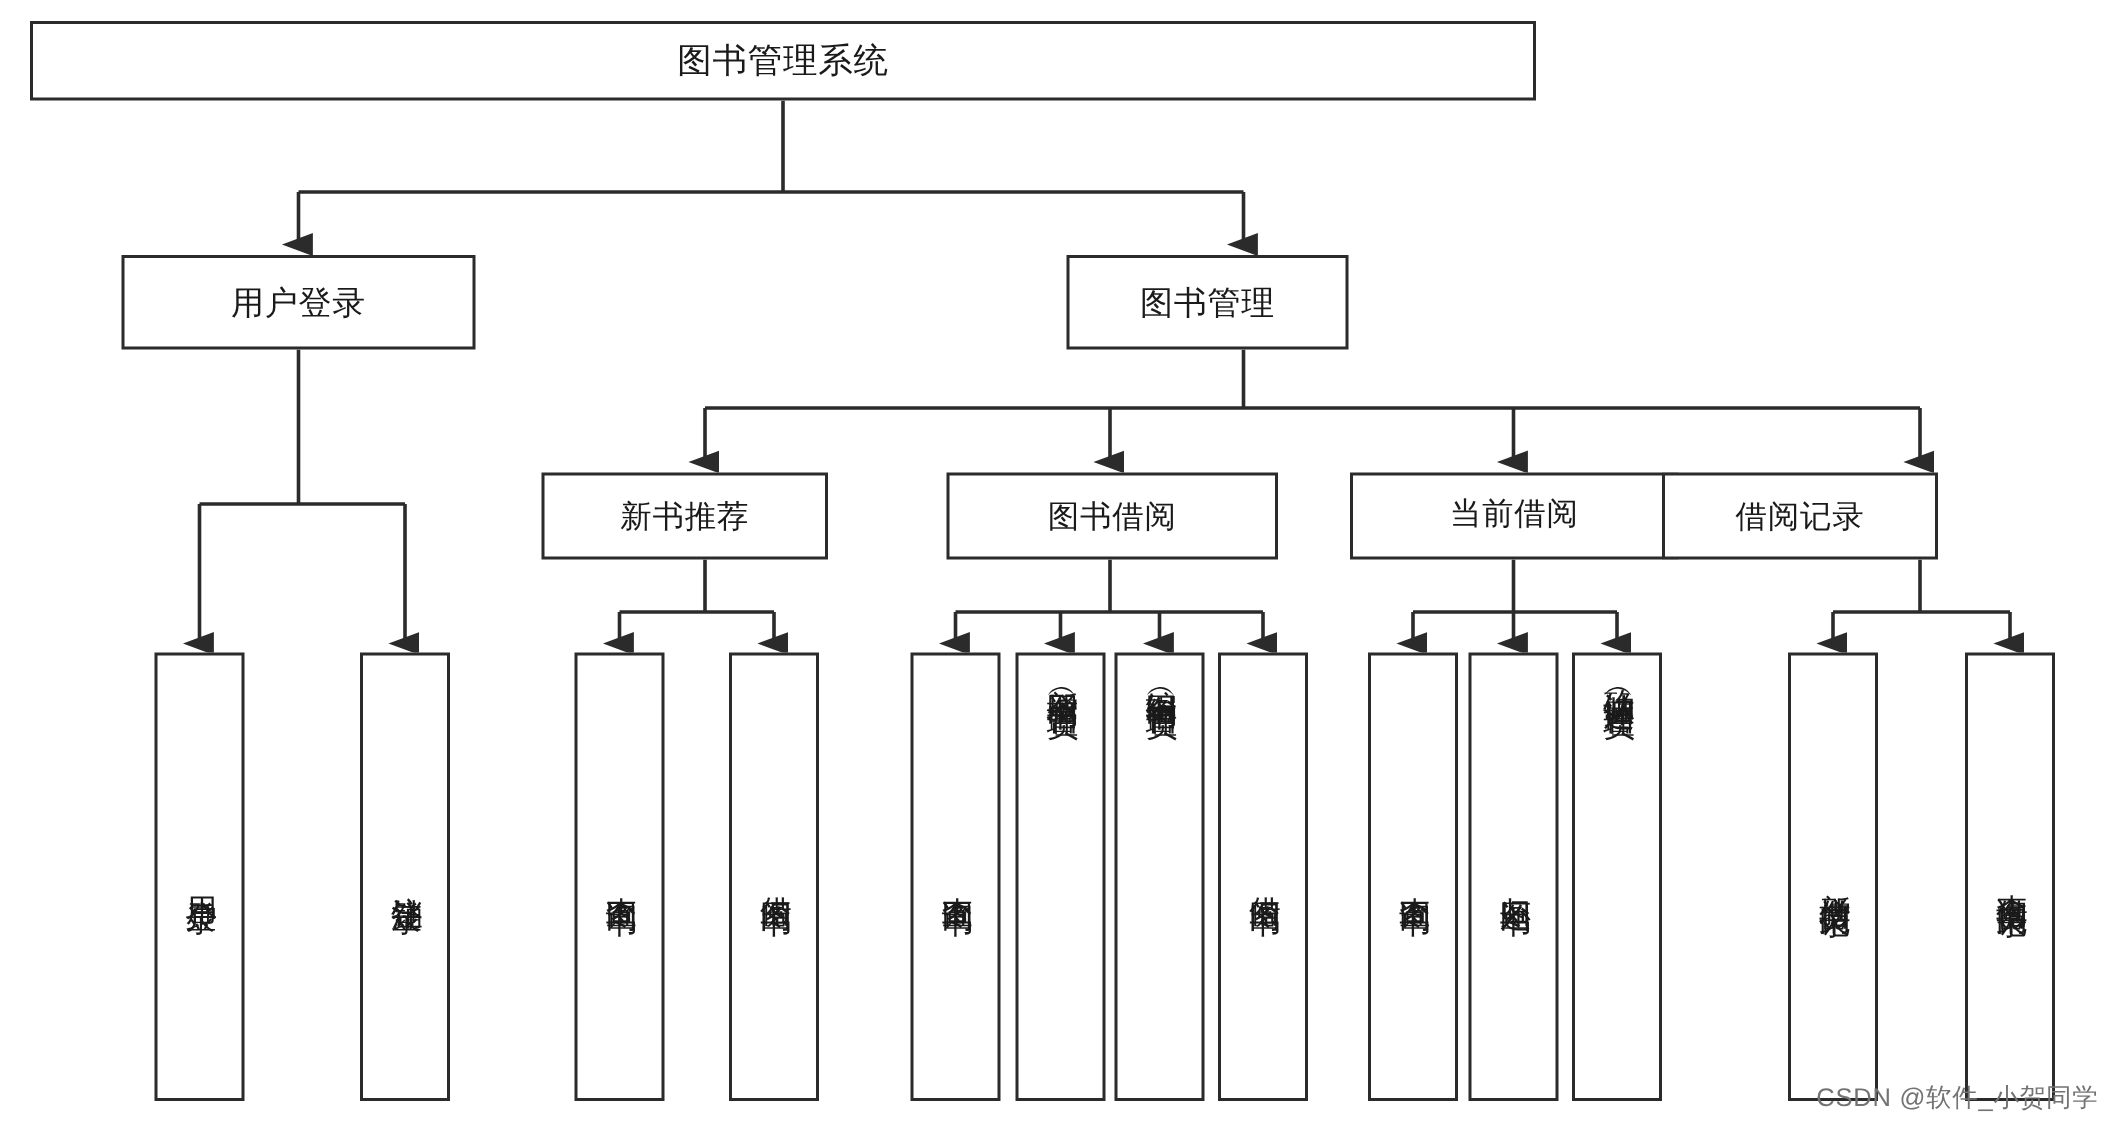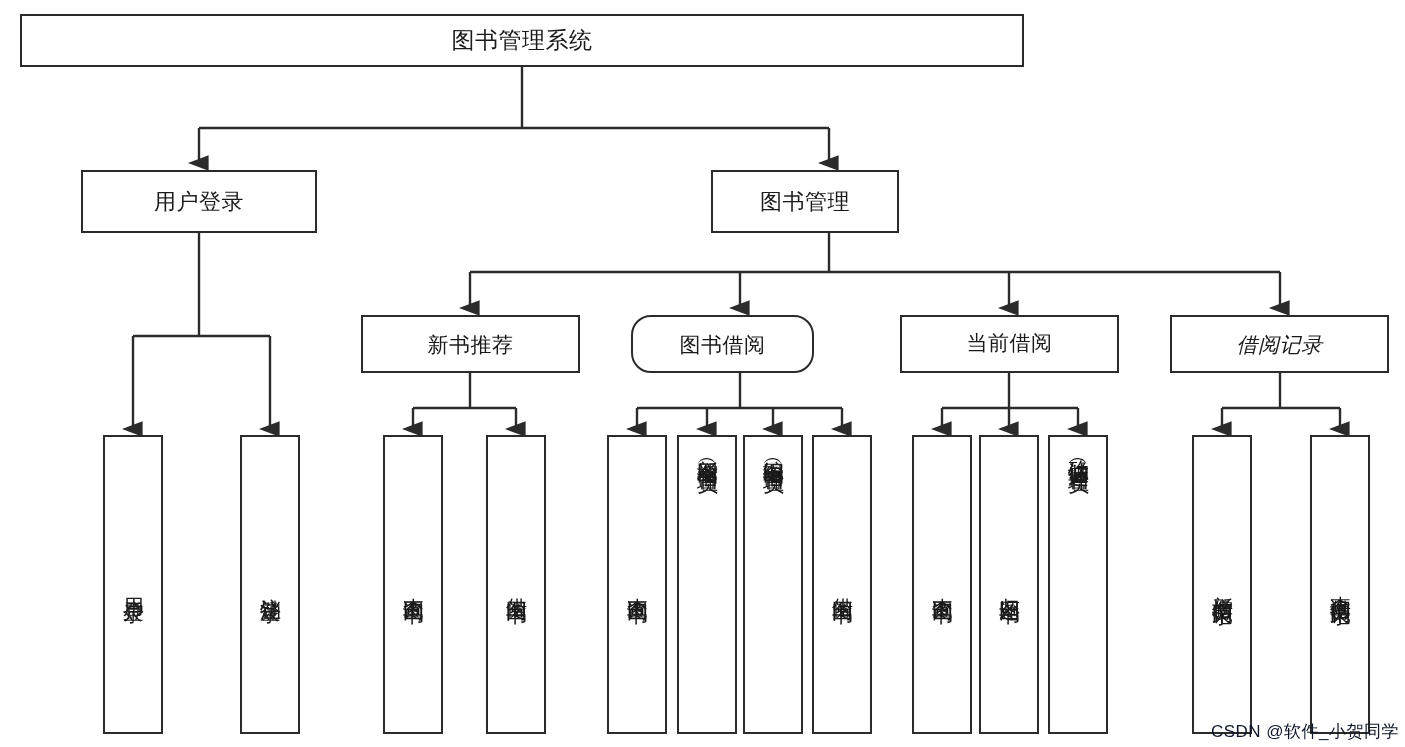--- a/index.html
+++ b/index.html
@@ -65,21 +65,21 @@
     line-height: 1.18;
     letter-spacing: 2px;
     white-space: nowrap;
     text-align: center;
   }
   #watermark {
     position: absolute;
     right: 6px;
     bottom: 4px;
     font-size: 17px;
-    color: #0f172a;
+    color: #737373;
     letter-spacing: 0.5px;
     z-index: 5;
     white-space: nowrap;
   }
 </style>
 </head>
 <body>
 
 <div id="canvas">
 
@@ -139,30 +139,30 @@
     <span class="lbl">图书管理系统</span>
   </div>
 
   <div class="node lvl2" style="left:81px; top:170px; width:236px; height:63px;">
     <span class="lbl">用户登录</span>
   </div>
   <div class="node lvl2" style="left:711px; top:170px; width:188px; height:63px;">
     <span class="lbl">图书管理</span>
   </div>
 
-  <div class="node lvl3" style="left:361px; top:315px; width:219px; height:58px;">
+  <div class="node lvl3" style="left:361px; top:315px; width:191px; height:58px;">
     <span class="lbl">新书推荐</span>
   </div>
-  <div class="node lvl3" style="left:631px; top:315px; width:183px; height:58px;border-radius:20px;">
+  <div class="node lvl3" style="left:631px; top:315px; width:221px; height:58px;">
     <span class="lbl">图书借阅</span>
   </div>
   <div class="node lvl3" style="left:900px; top:315px; width:219px; height:58px;font-family:Liberation Mono, monospace;">
     <span class="lbl">当前借阅</span>
   </div>
-  <div class="node lvl3" style="left:1170px; top:315px; width:219px; height:58px;font-style:italic;">
+  <div class="node lvl3" style="left:1108px; top:315px; width:184px; height:58px;">
     <span class="lbl">借阅记录</span>
   </div>
 
   <div class="node leaf mid" style="left:103px; top:435px; width:60px; height:299px;">
     <span class="lbl">用户登录</span>
   </div>
   <div class="node leaf mid" style="left:240px; top:435px; width:60px; height:299px;">
     <span class="lbl">注销登录</span>
   </div>
 

